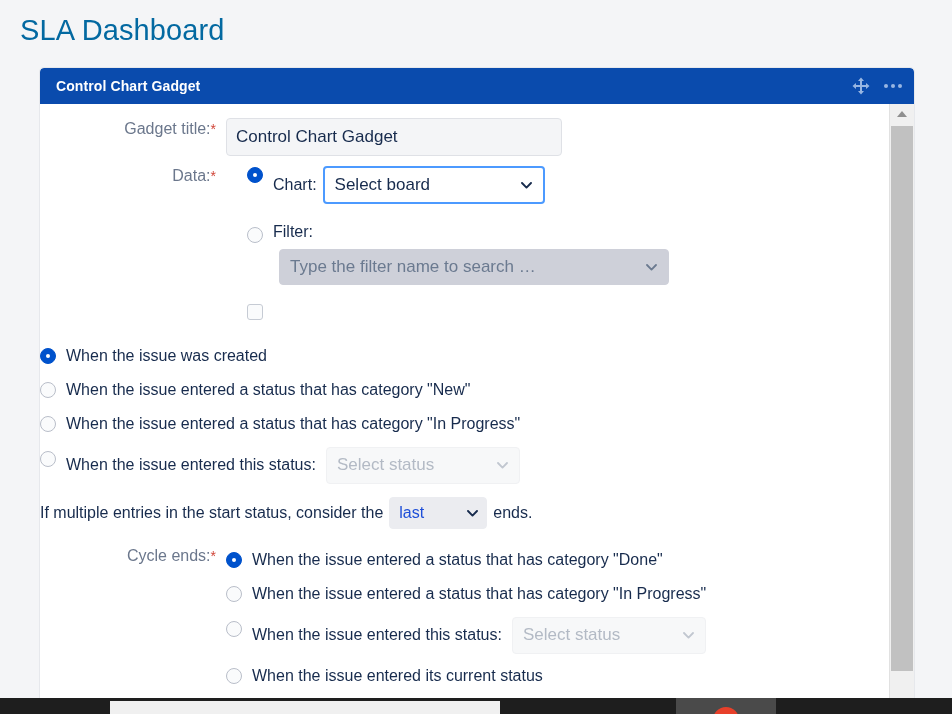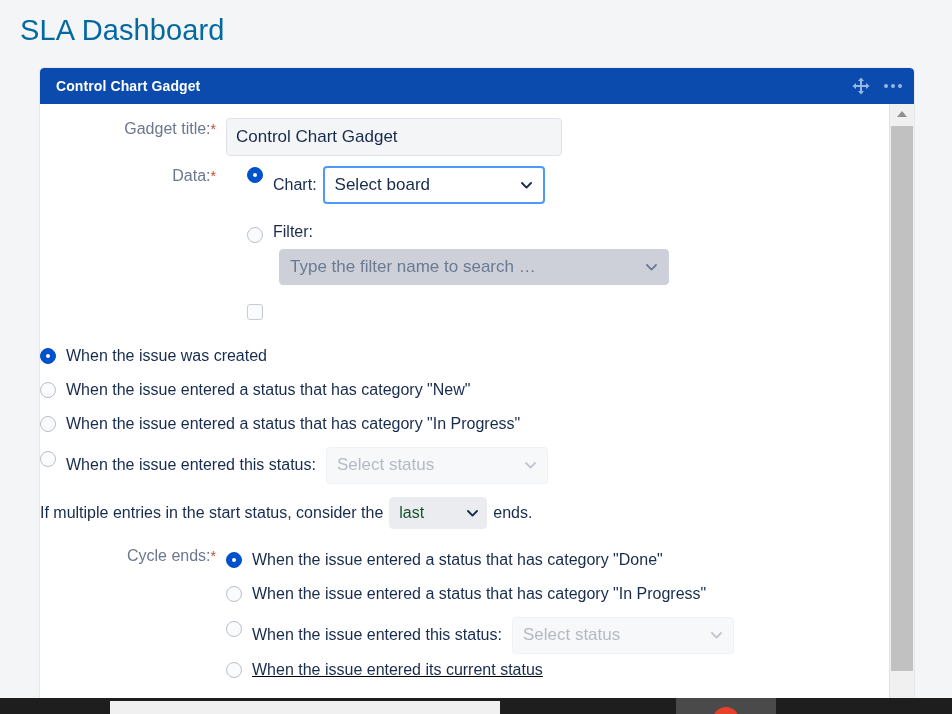--- a/index.html
+++ b/index.html
@@ -206,33 +206,33 @@
   }
   .sel-filter {
     width: 390px;
     height: 36px;
     background: #ced0d9;
     border: 1px solid #ced0d9;
     color: #6b7a90;
     margin-left: 32px;
   }
   .sel-status {
-    width: 222px;
+    width: 194px;
     height: 37px;
     background: #f7f8f9;
     border: 1px solid #f0f1f3;
     color: #b3bac5;
     margin-left: 10px;
   }
   .sel-entry {
     width: 98px;
     height: 32px;
     background: #ebecf0;
     border: 1px solid #ebecf0;
-    color: #14532d;
+    color: #1d4ed8;
     font-size: 16px;
     padding: 0 28px 0 9px;
     margin: 0 6px;
   }
   .sel-entry .chev { right: 8px; }
 
   .inline-note {
     display: flex;
     align-items: center;
     color: #172b4d;
@@ -416,21 +416,21 @@
               <span class="sel sel-status">
                 <span>Select status</span>
                 <span class="chev">
                   <svg width="11" height="7" viewBox="0 0 11 7">
                       <path d="M1 1 L5.5 5.6 L10 1" stroke="#c1c7d0" stroke-width="1.8" fill="none" stroke-linecap="round" stroke-linejoin="round"></path>
                     </svg>
                 </span>
               </span>
             </div>
 
-            <div class="opt" style="text-decoration:underline;">
+            <div class="opt" style="margin-top:6px;">
               <span class="radio"></span>
               <span class="opt-text">When the issue entered its current status</span>
             </div>
 
           </div>
         </div>
 
       </div>
 
       <div class="scrollbar">

